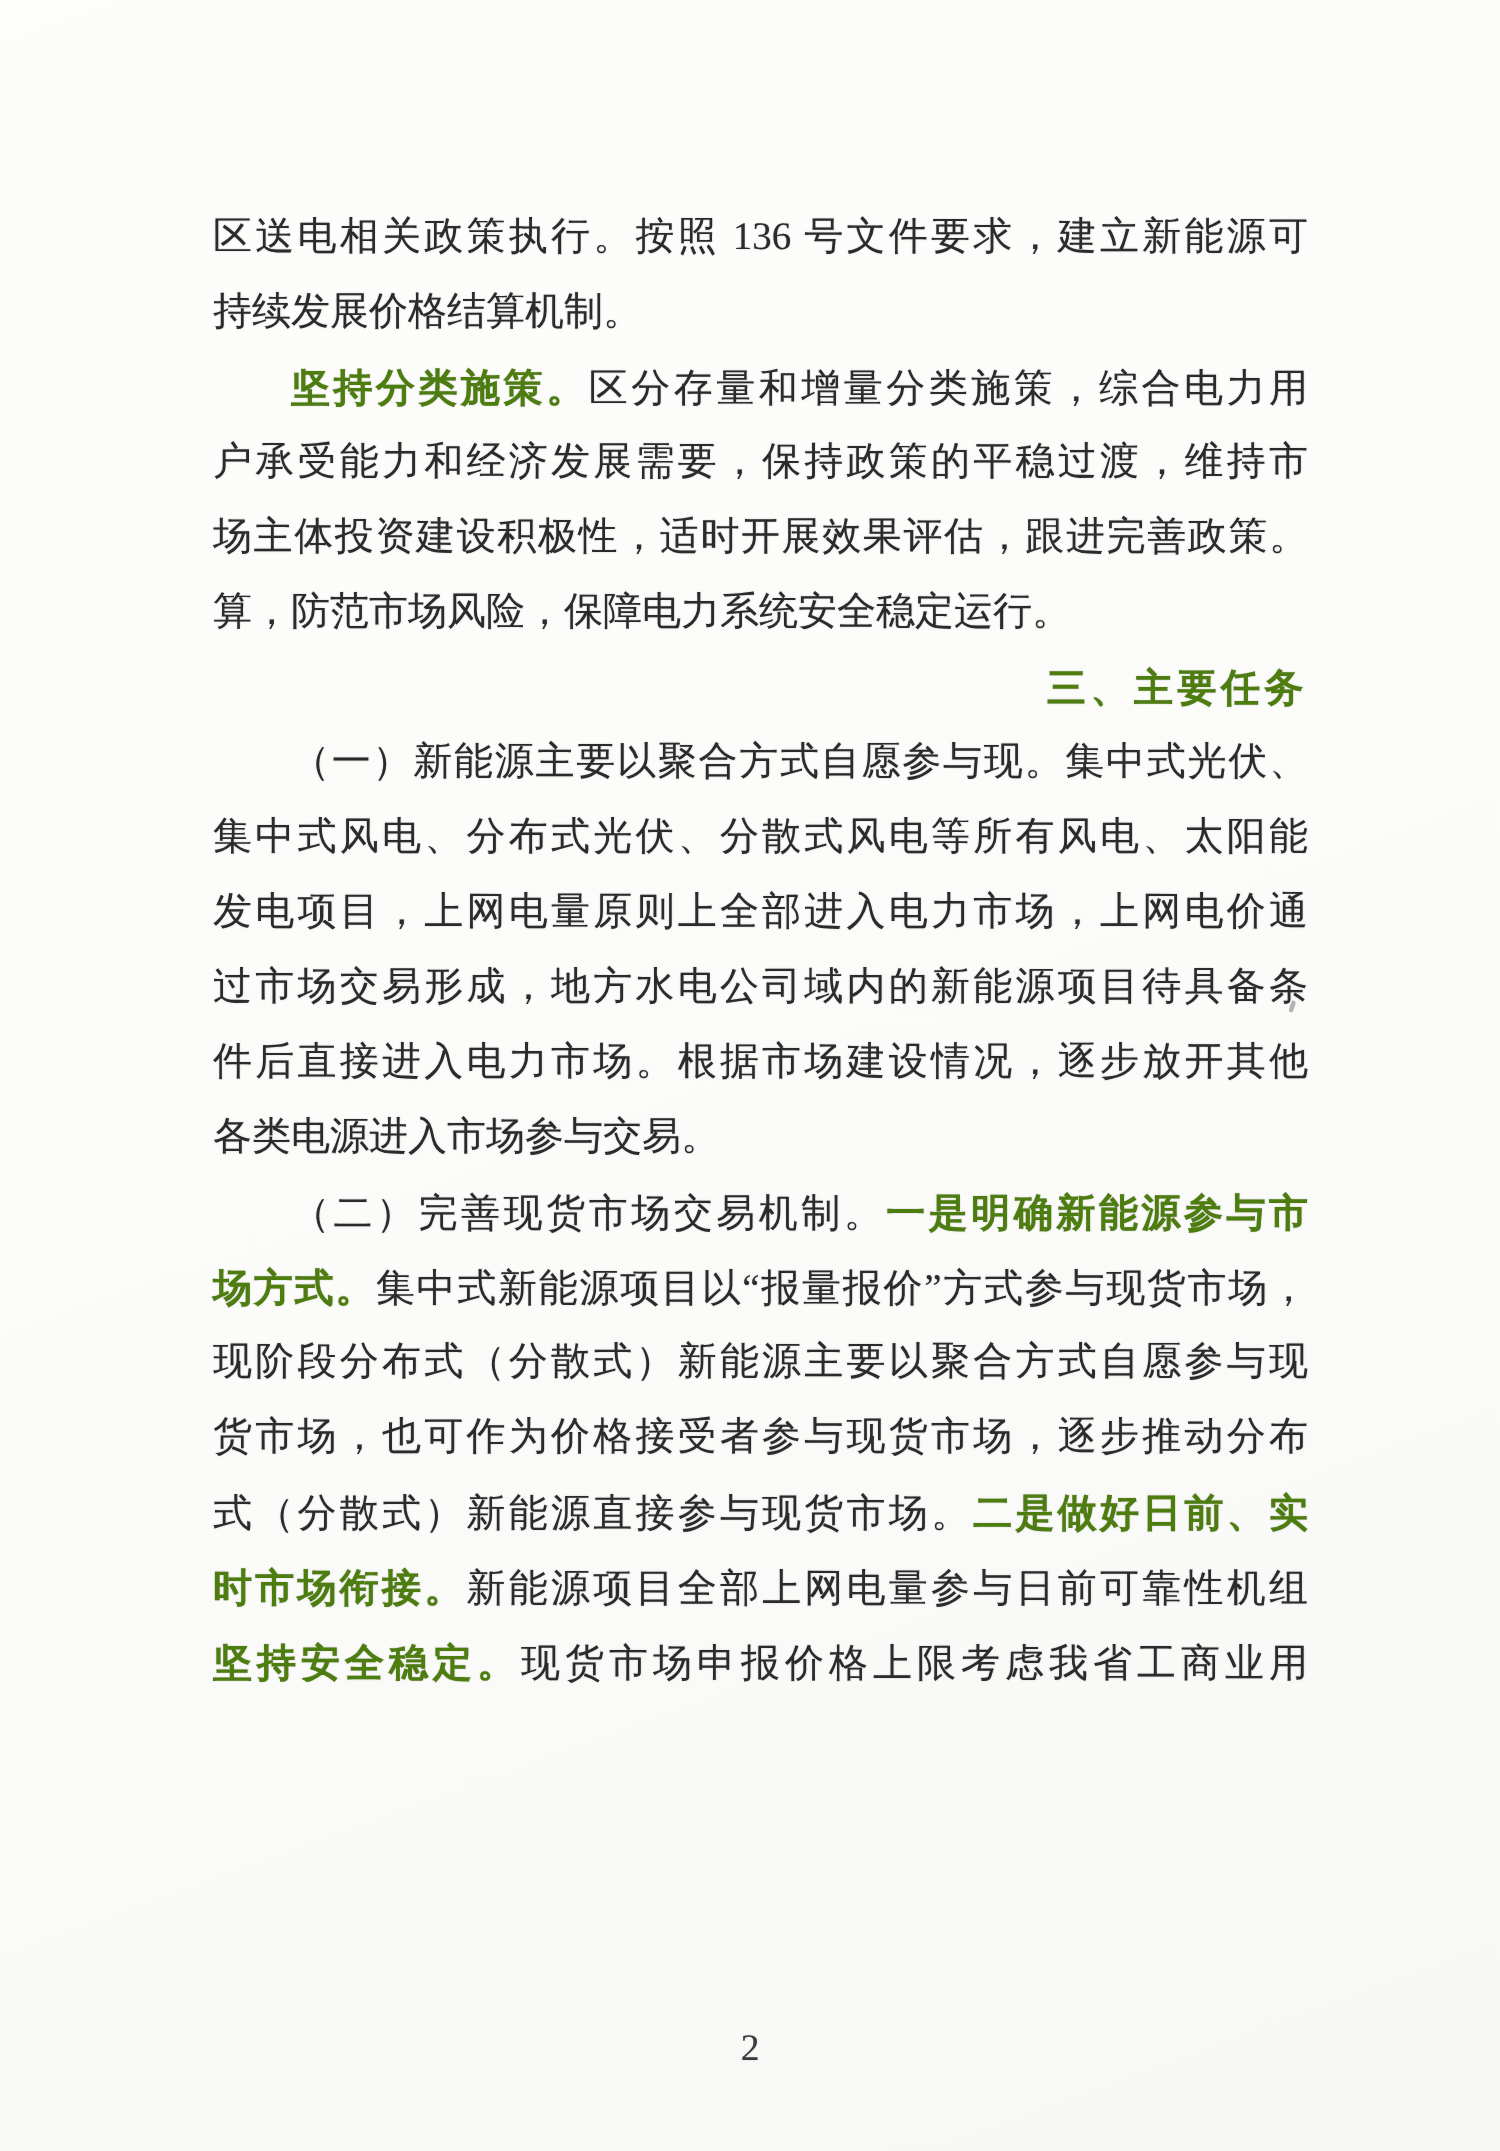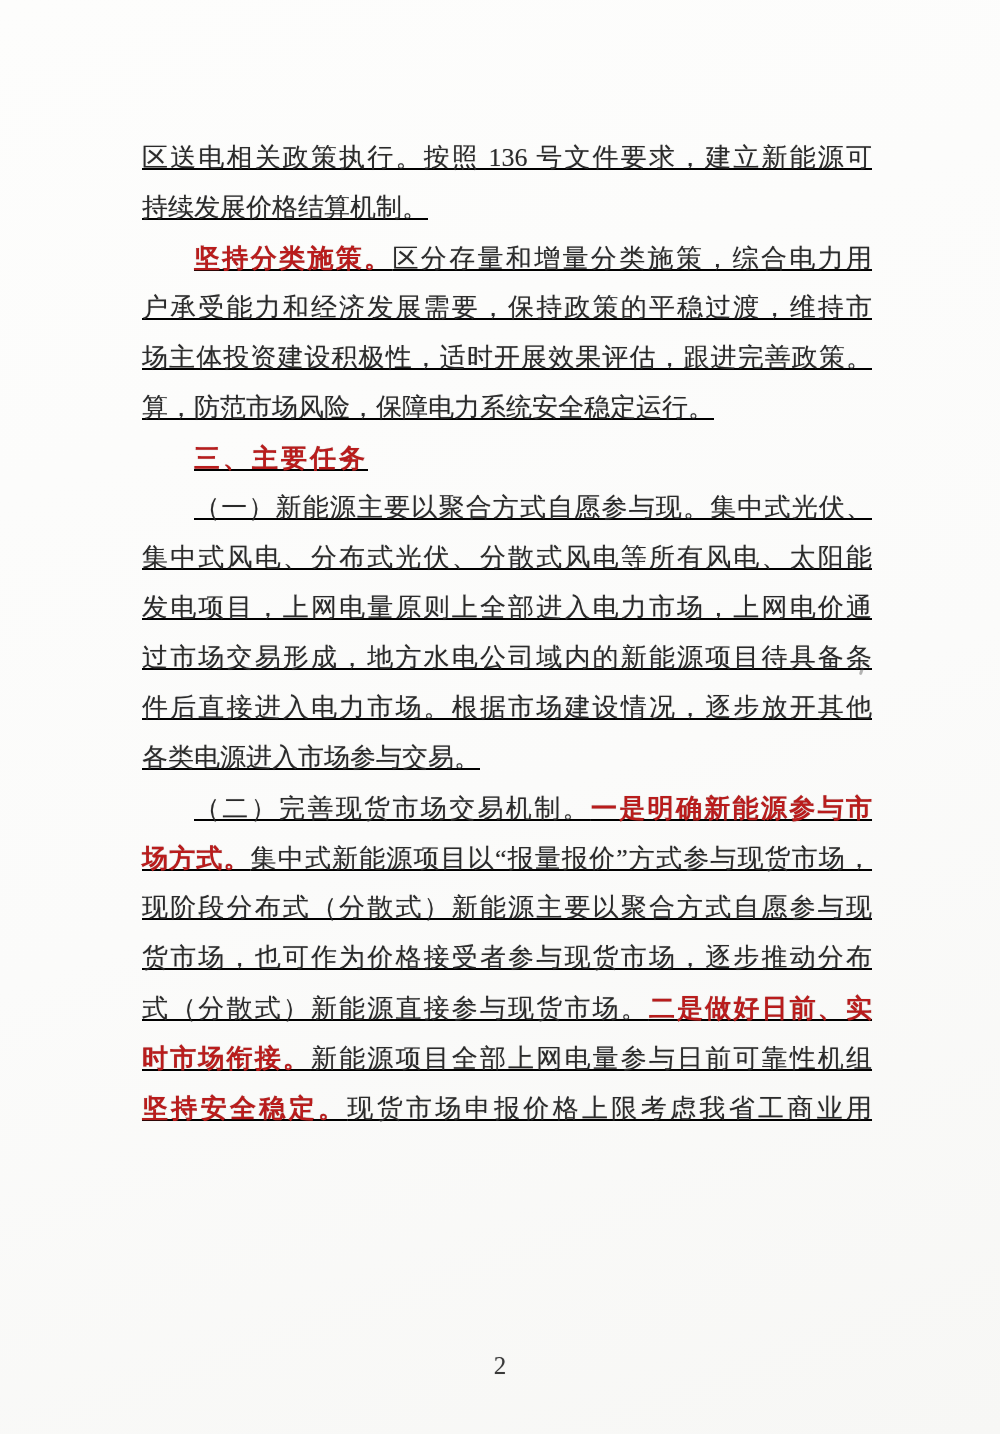--- a/index.html
+++ b/index.html
@@ -15,49 +15,48 @@
   }
   .page {
     position: absolute;
     inset: 0;
   }
   .content {
     position: absolute;
     left: 142px;
     top: 133px;
     width: 730px;
-    text-decoration: underline;
   }
   .line {
     height: 50px;
     line-height: 50px;
     font-size: 26px;
     color: #2b2b2b;
     font-family: "Liberation Serif", "DejaVu Serif", serif;
     text-align: justify;
     text-shadow: 0 0 1px rgba(50, 50, 50, 0.35);
     white-space: nowrap;
   }
   .line.full {
     text-align-last: justify;
   }
   .line.indent {
     padding-left: 52px;
   }
   .line .b {
     font-family: "Liberation Sans", "DejaVu Sans", sans-serif;
     font-weight: 700;
-    color: #b91c1c;
+    color: #4d7c0f;
   }
   .line.heading {
     font-family: "Liberation Sans", "DejaVu Sans", sans-serif;
     font-weight: 700;
     letter-spacing: 3px;
     color: #252525;
-    text-align: left;
+    text-align: right;
     text-align-last: auto;
   }
   .page-number {
     position: absolute;
     top: 1346px;
     left: 0;
     width: 1000px;
     text-align: center;
     font-size: 25px;
     line-height: 40px;

